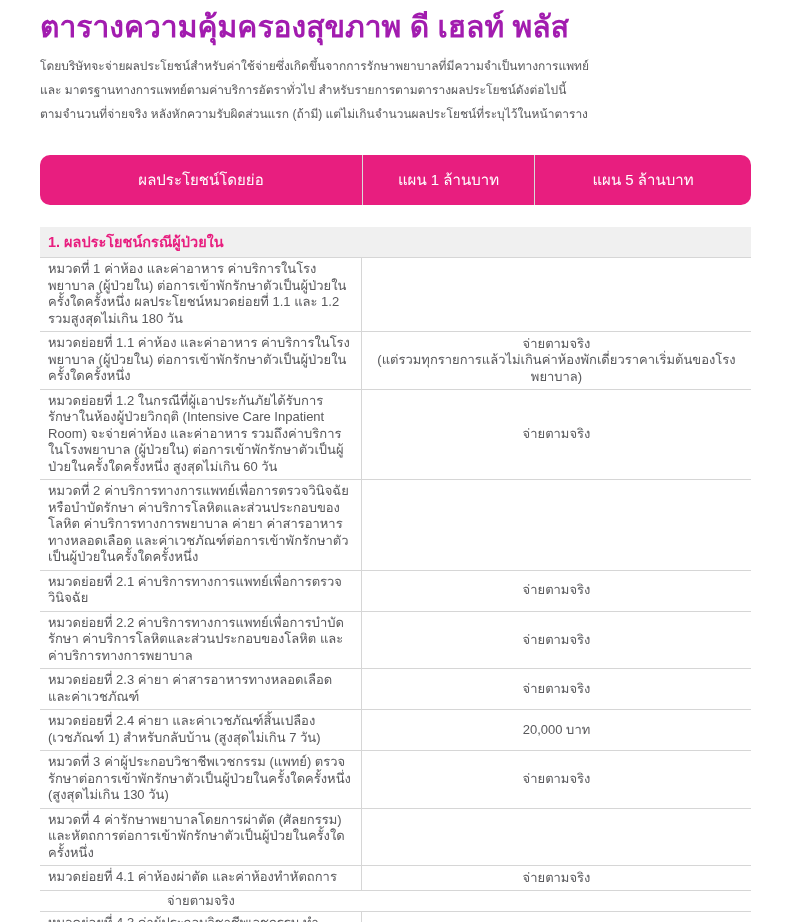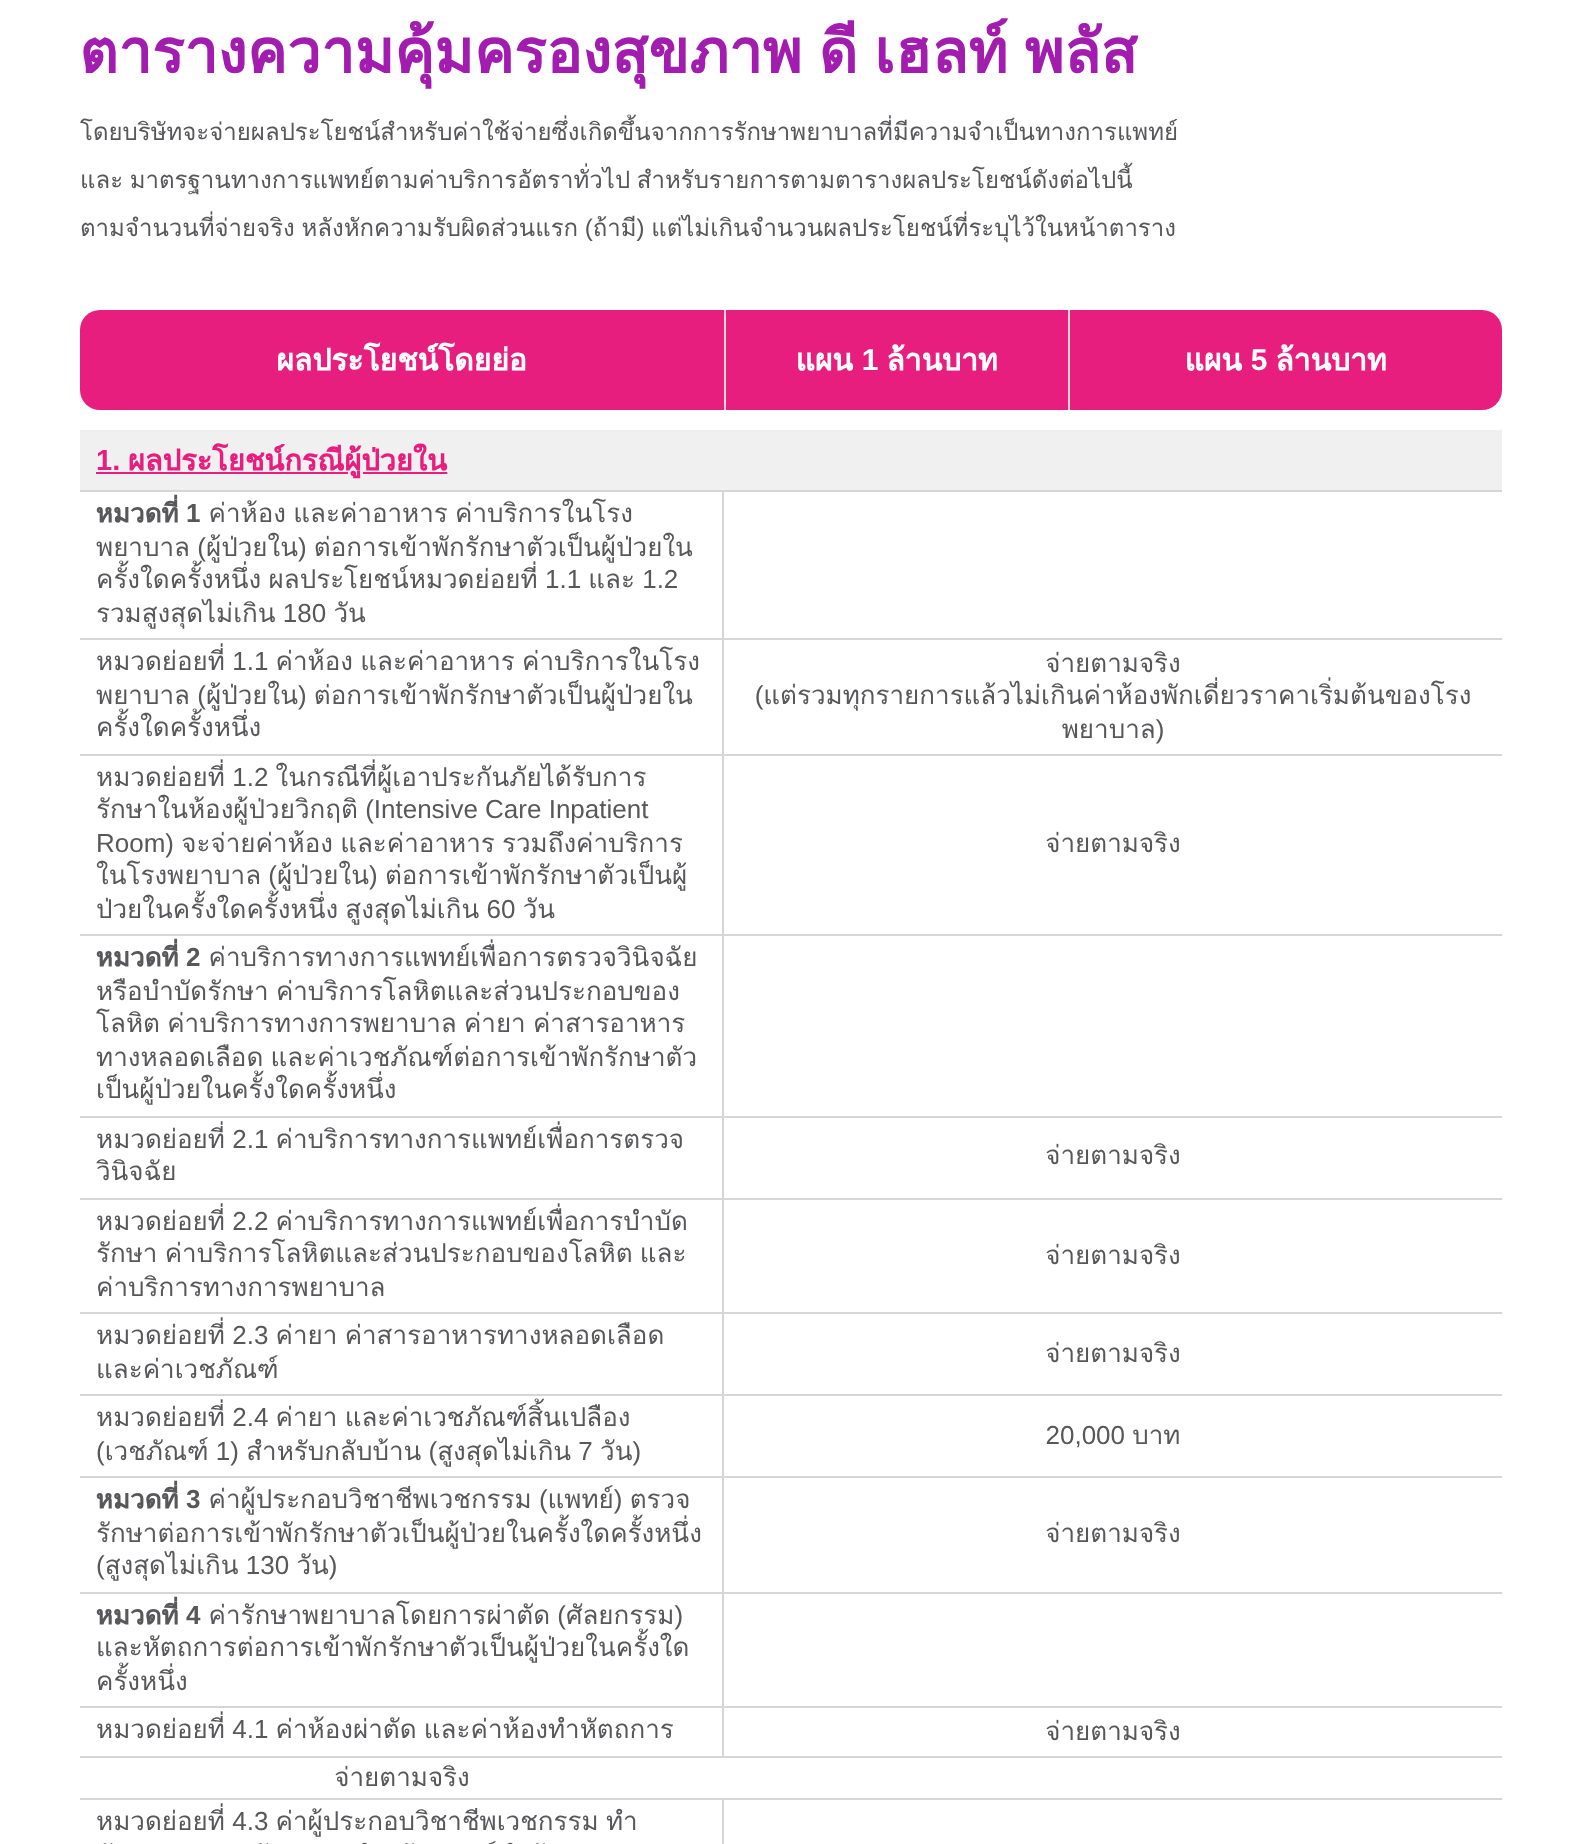--- a/index.html
+++ b/index.html
@@ -37,57 +37,56 @@
     top: 155px;
     width: 711px;
   }
   .thead {
     display: grid;
     grid-template-columns: 323px 172px 1fr;
     height: 50px;
     background: #E81E7F;
     border-radius: 10px;
     color: #ffffff;
-    font-weight: bold;
+    font-weight: normal;
     font-size: 15px;
     overflow: hidden;
   }
   .thead .th {
     display: flex;
     align-items: center;
     justify-content: center;
     text-align: center;
   }
   .thead .th.divided { border-right: 1px solid #D9D9D9; }
 
   .section-row {
-    margin-top: 10px;
+    margin-top: 22px;
     background: #F0F0F0;
     color: #E81E7F;
     font-weight: bold;
     font-size: 14.5px;
     padding: 3px 8px 4px 8px;
     border-bottom: 1px solid #D6D6D6;
-    text-decoration: underline;
   }
 
   .tbody { border-bottom: 3px solid #E81E7F; }
   .row {
     display: grid;
     grid-template-columns: 322px 1fr;
     border-bottom: 1px solid #D6D6D6;
     font-size: 13px;
     line-height: 16.5px;
   }
   .row:last-child { border-bottom: none; }
   .row .desc {
     padding: 3px 10px 4px 8px;
     border-right: 1px solid #D6D6D6;
   }
-  .row .desc .prefix { font-weight: bold; }
+  .row .desc .prefix { font-weight: normal; }
   .row .desc .prefix.has-prefix { margin-right: 4px; }
   .row .valcell {
     display: flex;
     flex-direction: column;
     align-items: center;
     justify-content: center;
     text-align: center;
     padding: 2px 8px;
   }
 </style>

